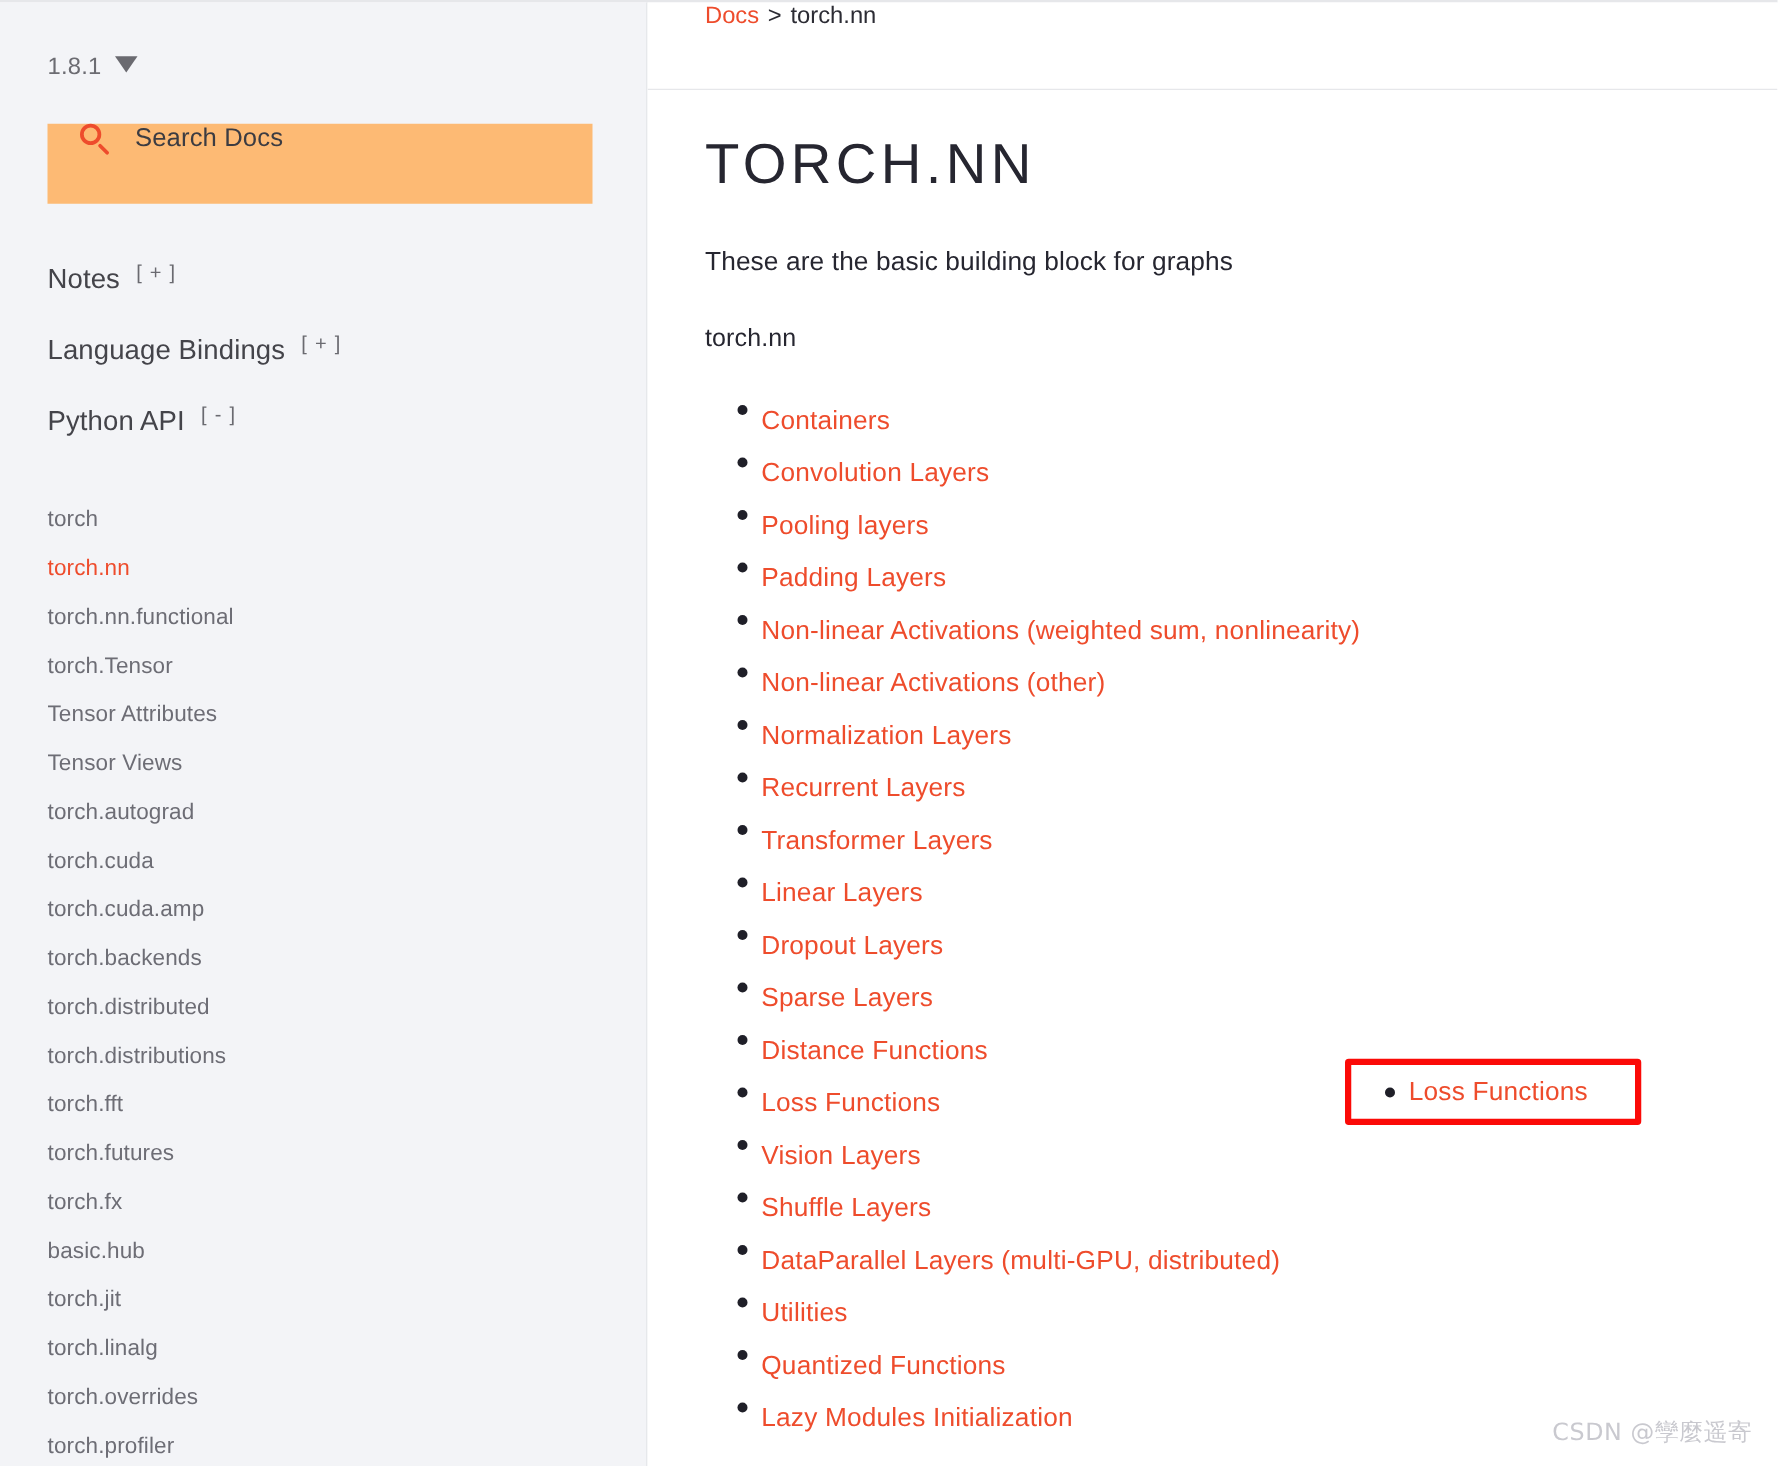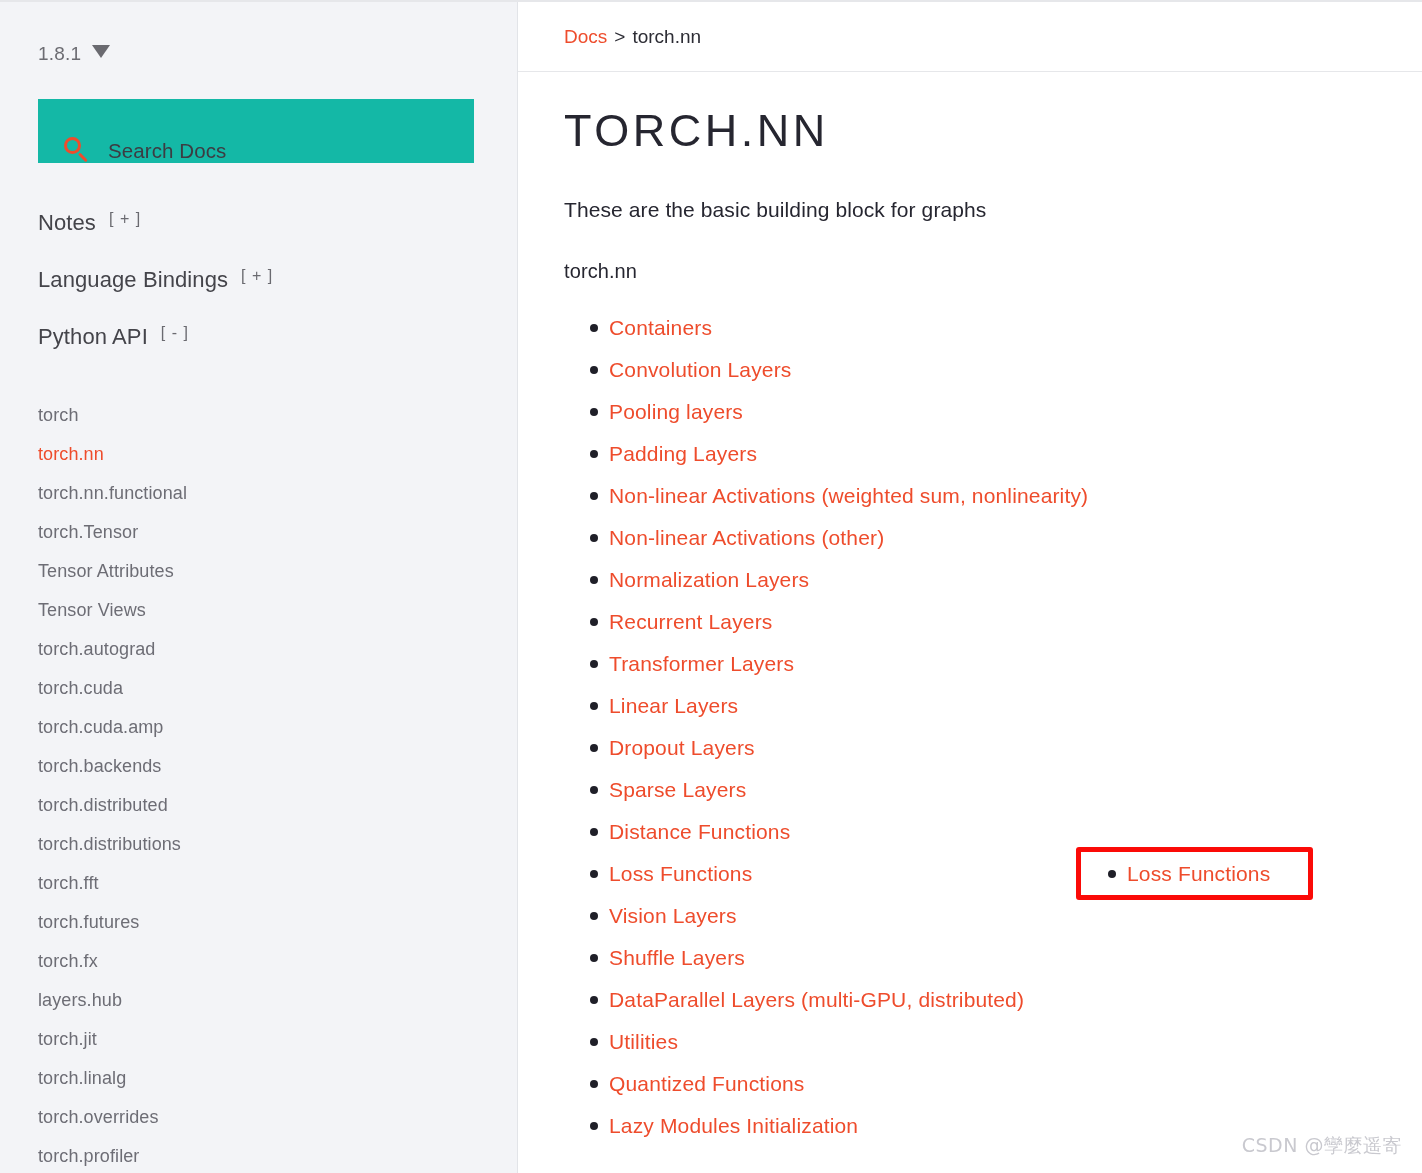--- a/index.html
+++ b/index.html
@@ -53,23 +53,23 @@
     border-top: 13px solid #6a6a70;
     display: inline-block;
     margin-top: 2px;
   }
   .search-box {
     position: absolute;
     left: 38px;
     top: 97px;
     width: 436px;
     height: 64px;
-    background: #14b8a6;
-    display: flex;
-    align-items: flex-end;
+    background: #fdba74;
+    display: flex;
+    align-items: flex-start;
     box-sizing: border-box;
     padding-left: 26px;
   }
   .search-icon {
     width: 26px;
     height: 26px;
     flex: 0 0 26px;
     position: relative;
     margin-right: 18px;
   }
@@ -147,21 +147,21 @@
     height: 100%;
     background: #ffffff;
     position: relative;
     overflow: hidden;
     box-sizing: border-box;
   }
   .breadcrumb-bar {
     height: 70px;
     border-bottom: 1px solid #e6e7ea;
     display: flex;
-    align-items: center;
+    align-items: flex-start;
     padding-left: 46px;
     box-sizing: border-box;
   }
   .crumb-link {
     font-size: 19px;
     color: #ee4c2c;
     text-decoration: none;
   }
   .crumb-sep {
     font-size: 19px;
@@ -201,21 +201,21 @@
   }
 
   ul.link-list {
     list-style: none;
     margin: 0;
     padding: 24px 0 0 0;
   }
   ul.link-list li {
     height: 42px;
     display: flex;
-    align-items: center;
+    align-items: flex-end;
     padding-left: 45px;
     position: relative;
   }
   ul.link-list li::before {
     content: "";
     position: absolute;
     left: 26px;
     top: 50%;
     margin-top: -4px;
     width: 8px;
@@ -354,21 +354,21 @@
         <div class="nav-item">
           <span>torch.fft</span>
         </div>
         <div class="nav-item">
           <span>torch.futures</span>
         </div>
         <div class="nav-item">
           <span>torch.fx</span>
         </div>
         <div class="nav-item">
-          <span>layers.hub</span>
+          <span>basic.hub</span>
         </div>
         <div class="nav-item">
           <span>torch.jit</span>
         </div>
         <div class="nav-item">
           <span>torch.linalg</span>
         </div>
         <div class="nav-item">
           <span>torch.overrides</span>
         </div>

